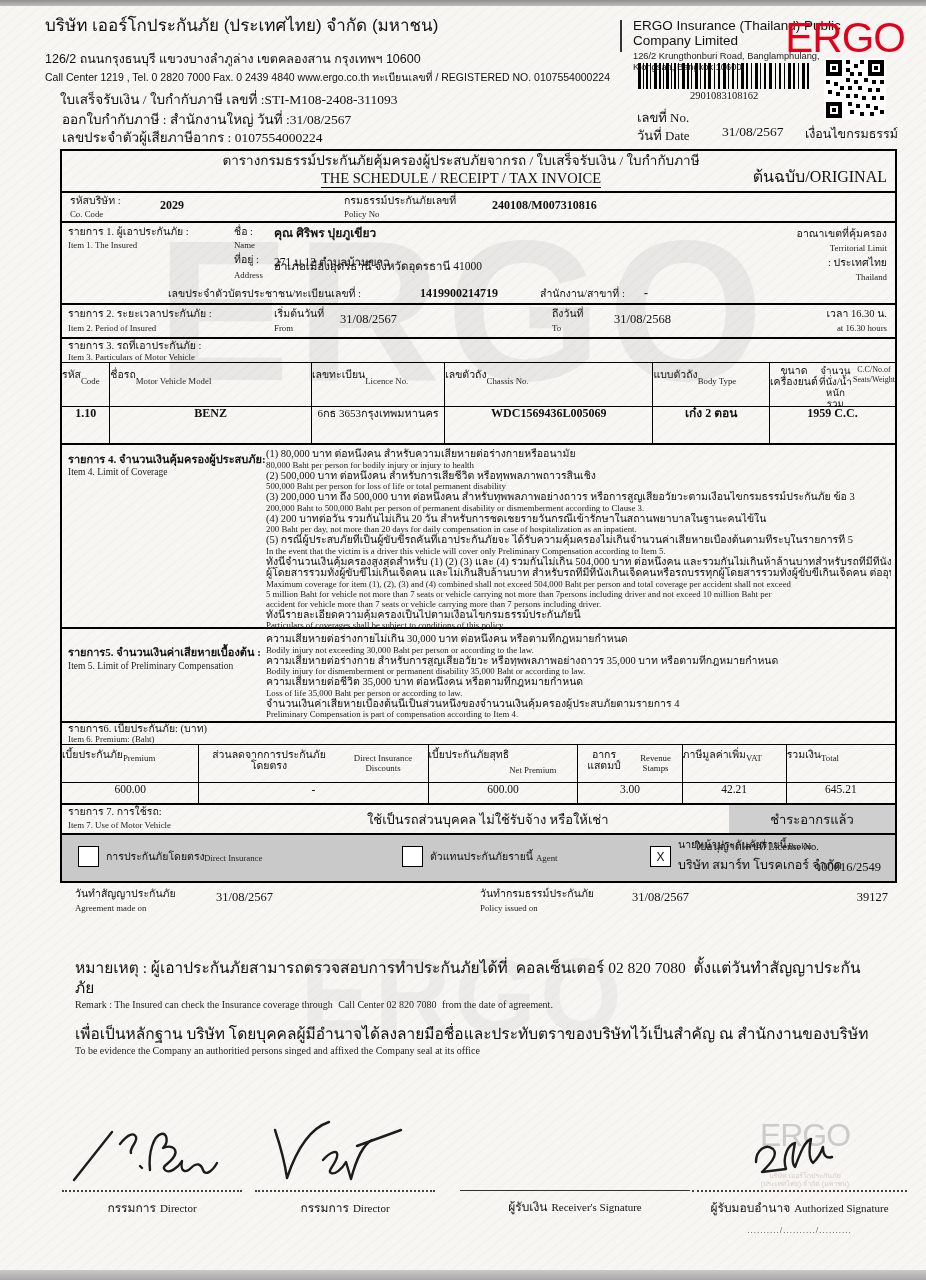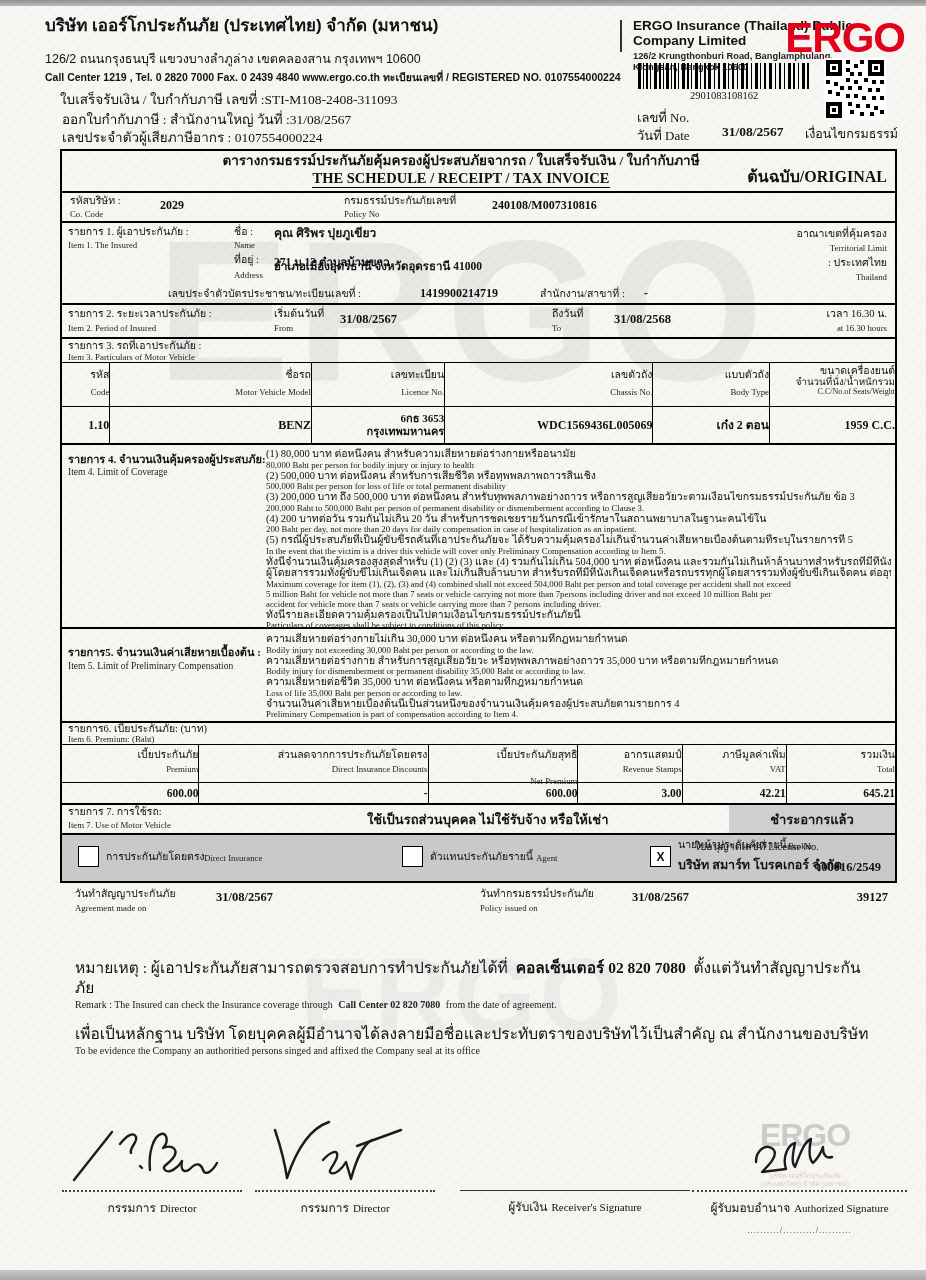--- a/index.html
+++ b/index.html
@@ -2,31 +2,31 @@
 <html><head>
 <meta charset="utf-8">
 <style>
   html,body{margin:0;padding:0}
   body{width:926px;height:1280px;background:#b9b9b9;overflow:hidden;
        font-family:"Liberation Serif","DejaVu Serif",serif;color:#111}
   .page{position:absolute;left:0;top:6px;width:926px;height:1264px;background:#f7f6f3;
         background-image:repeating-linear-gradient(-40deg,rgba(0,0,0,0.016) 0 2px,transparent 2px 8px)}
   .abs{position:absolute}
   .sans{font-family:"Liberation Sans","DejaVu Sans",sans-serif}
-  .b{font-weight:bold}
+  .b{font-weight:normal}
   .lt{font-size:10.5px;line-height:11px}      
   .le{font-size:8.8px;line-height:10px;color:#222} 
   .bv{font-weight:bold;font-size:12px;line-height:13px}
   .wm{position:absolute;left:0;right:0;text-align:center;font-weight:900;
       font-family:"Liberation Sans",sans-serif;color:rgba(130,130,130,0.13);pointer-events:none}
   .box{position:absolute;left:60px;top:143px;width:833px;border:2px solid #000;background:transparent}
   .row{position:relative;box-sizing:border-box;border-bottom:2px solid #000}
   .row:last-child{border-bottom:none}
-  .vcell{box-sizing:border-box;border-right:1.5px solid #000;display:flex;flex-direction:column;
-         align-items:flex-end;justify-content:flex-start;text-align:center}
+  .vcell{box-sizing:border-box;border-right:1.5px solid #000;display:flex;
+         align-items:flex-start;justify-content:flex-start;text-align:center}
   .vcell:last-child{border-right:none}
   .cl{white-space:nowrap;overflow:hidden}
   .cl.th{font-size:10.5px;line-height:11.5px}
   .cl.en{font-size:8.8px;line-height:10px;color:#222}
   .dotline{border-top:2px dotted #444}
   .solidline{border-top:1.5px solid #333}
   svg.sig path{fill:none;stroke:#1c1c1c;stroke-width:2.4;stroke-linecap:round;stroke-linejoin:round}
 </style>
 </head>
 <body>

